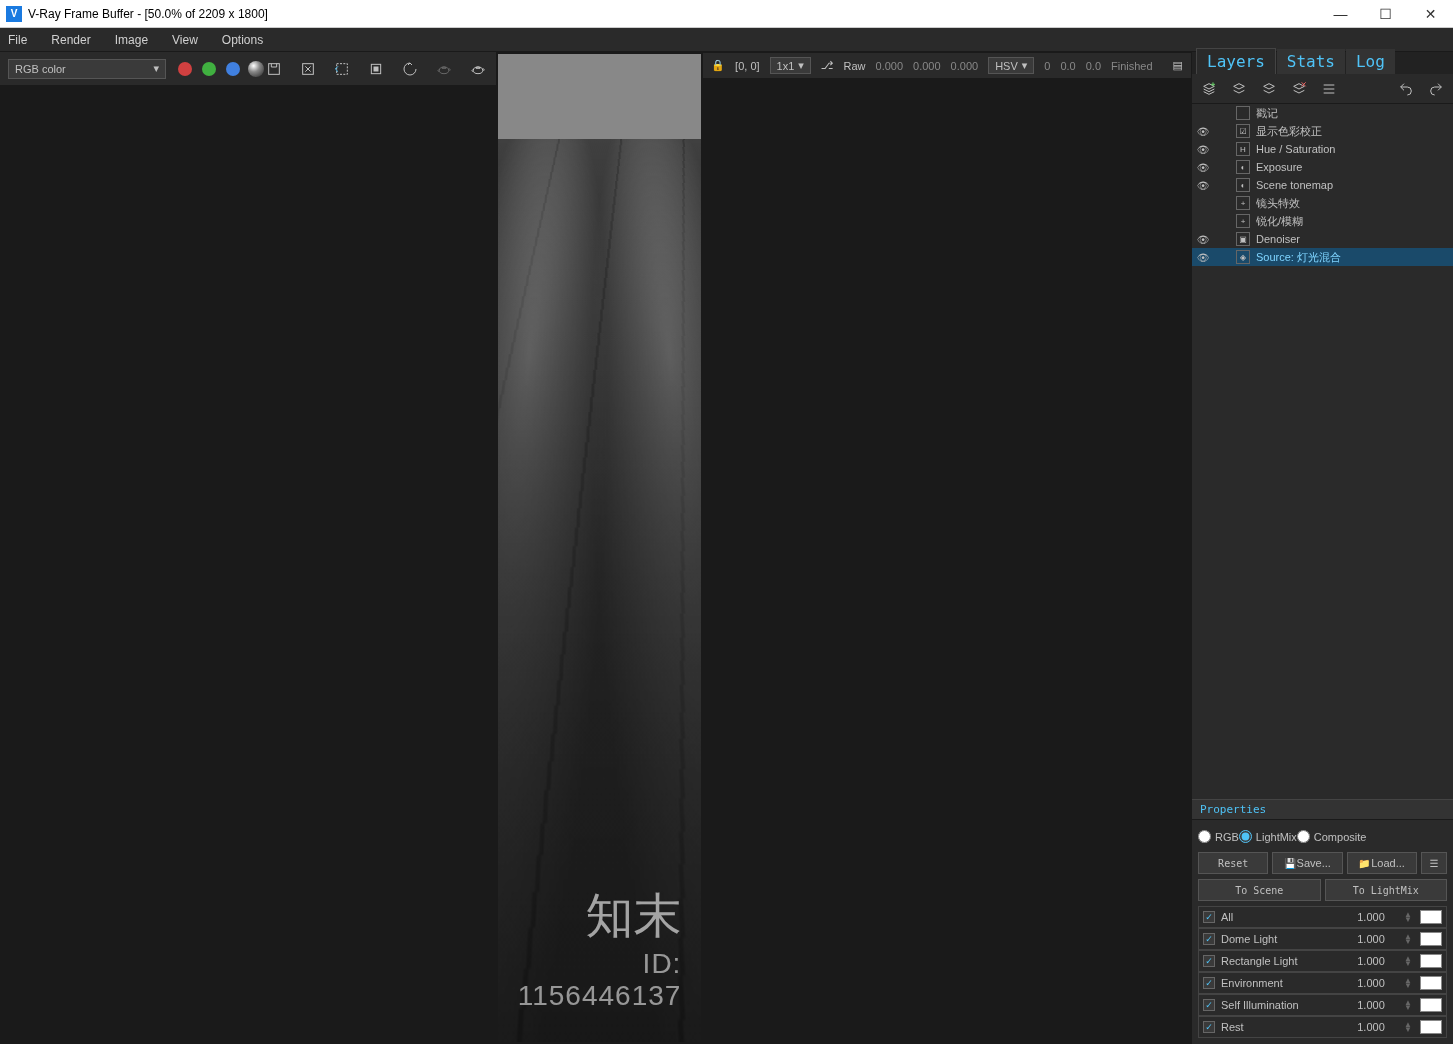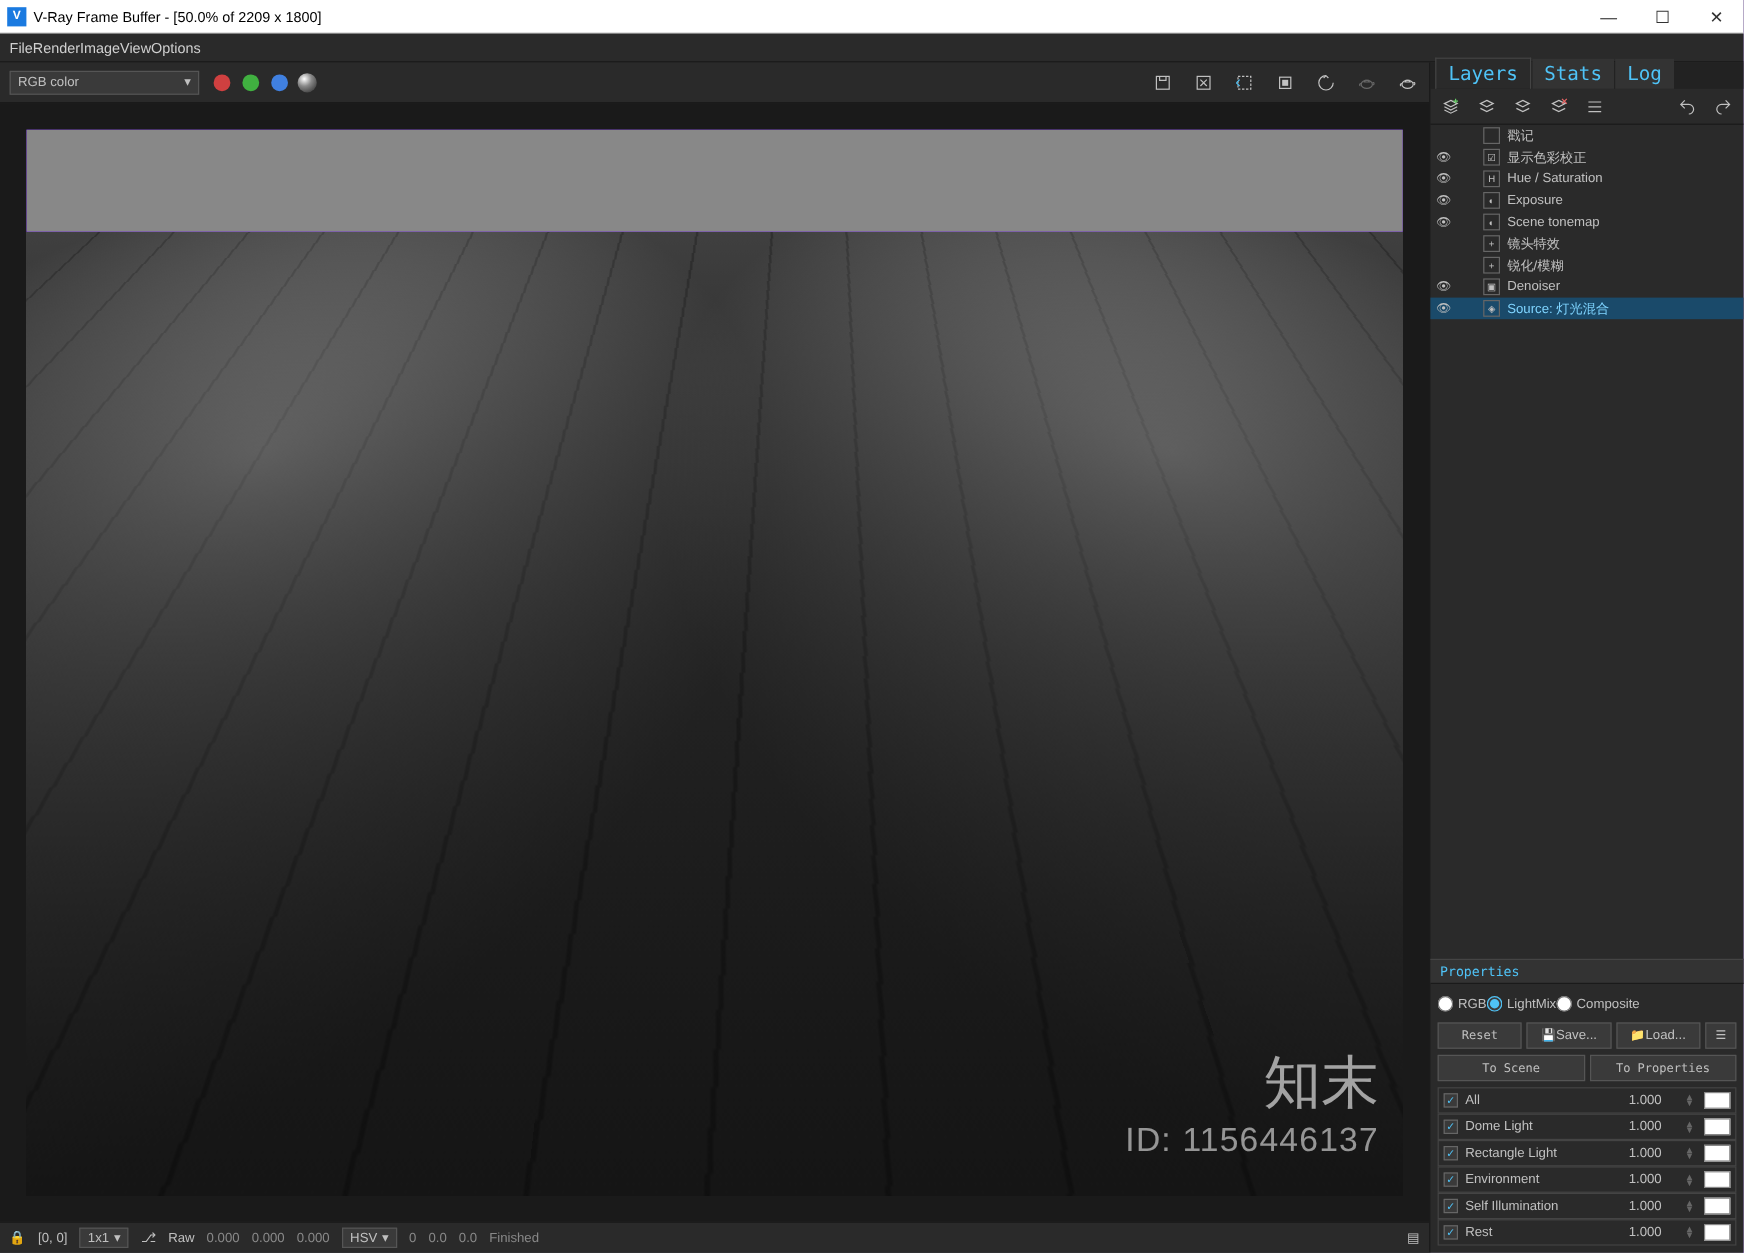--- a/index.html
+++ b/index.html
@@ -3,34 +3,34 @@
 <meta charset="utf-8">
 <style>
 *{margin:0;padding:0;box-sizing:border-box;font-family:"Segoe UI",Tahoma,sans-serif;font-size:11px;color:#c0c0c0;user-select:none}
 body{background:#fff;overflow:hidden}
 .window{width:1453px;height:1044px;display:flex;flex-direction:column;background:#2a2a2a}
 .titlebar{height:28px;background:#fff;display:flex;align-items:center;padding-left:6px;border-bottom:1px solid #ccc}
 .titlebar .logo{width:16px;height:16px;background:#1a7ae0;display:flex;align-items:center;justify-content:center;color:#fff;font-weight:bold;font-size:10px;margin-right:6px}
 .titlebar .title{color:#000;font-size:12px;flex:1}
 .winbtns{display:flex;height:100%}
 .winbtn{width:45px;display:flex;align-items:center;justify-content:center;color:#333;font-size:14px}
-.menubar{height:24px;background:#2a2a2a;display:flex;align-items:center;padding-left:8px;gap:0;border-bottom:1px solid #1a1a1a}
+.menubar{height:24px;background:#2a2a2a;display:flex;align-items:center;padding-left:8px;gap:24px;border-bottom:1px solid #1a1a1a}
 .menubar span{color:#d0d0d0;font-size:12px}
 .body{flex:1;display:flex;min-height:0}
-.left{flex:1;display:flex;flex-direction:column;background:#1a1a1a}
+.left{flex:1;display:flex;flex-direction:row;background:#1a1a1a}
 .toolbar{height:34px;background:#2a2a2a;display:flex;align-items:center;padding:0 8px;border-bottom:1px solid #1a1a1a}
 .channel{width:158px;height:20px;background:#3a3a3a;border:1px solid #555;padding:0 6px;display:flex;align-items:center;justify-content:space-between;font-size:11px}
 .dots{display:flex;gap:10px;margin-left:12px}
 .dot{width:14px;height:14px;border-radius:50%}
 .dot.r{background:#d04040}.dot.g{background:#40b040}.dot.b{background:#4080e0}
 .sphere{width:16px;height:16px;border-radius:50%;background:radial-gradient(circle at 35% 30%,#fff,#888 40%,#222);margin-left:8px}
 .spacer{flex:1}
 .ticons{display:flex;gap:14px;align-items:center}
 .ticon{width:20px;height:20px;display:flex;align-items:center;justify-content:center;color:#c0c0c0}
-.viewport{flex:1;background:#6d28d9;margin:22px;position:relative;overflow:hidden}
+.viewport{flex:1;background:#14532d;margin:2px;position:relative;overflow:hidden}
 .vp-wall{position:absolute;top:0;left:0;right:0;height:85px;background:#888}
 .vp-floor{position:absolute;top:85px;left:0;right:0;bottom:0;background:
  linear-gradient(to bottom,rgba(255,255,255,0.1),rgba(0,0,0,0.9)),
  radial-gradient(ellipse 40% 60% at 25% 30%,rgba(255,255,255,0.35),transparent 70%),
  radial-gradient(ellipse 40% 60% at 75% 30%,rgba(255,255,255,0.35),transparent 70%),
  repeating-linear-gradient(95deg,transparent 0 60px,rgba(0,0,0,0.4) 60px 62px),
  #2a2a2a;
  transform:perspective(800px) rotateX(55deg);transform-origin:top center}
 .watermark{position:absolute;right:20px;bottom:30px;text-align:right}
 .watermark .cn{font-size:48px;color:rgba(255,255,255,0.6);font-weight:300}
@@ -305,21 +305,21 @@
             </label>
     </div>
     <div class="btnrow">
      <div class="btn">Reset</div>
      <div class="btn">💾 <span>Save...</span></div>
      <div class="btn">📁 <span>Load...</span></div>
      <div class="btn sm">☰</div>
     </div>
     <div class="btnrow">
      <div class="btn">To Scene</div>
-     <div class="btn">To Properties</div>
+     <div class="btn">To LightMix</div>
     </div>
     <div id="lights-list">
             <div class="lightrow">
               <span class="cb">✓</span>
               <span class="nm">All</span>
               <span class="val">1.000</span>
               <span class="spin">▲<br>▼</span>
               <span class="sw"></span>
             </div>
             <div class="lightrow">

